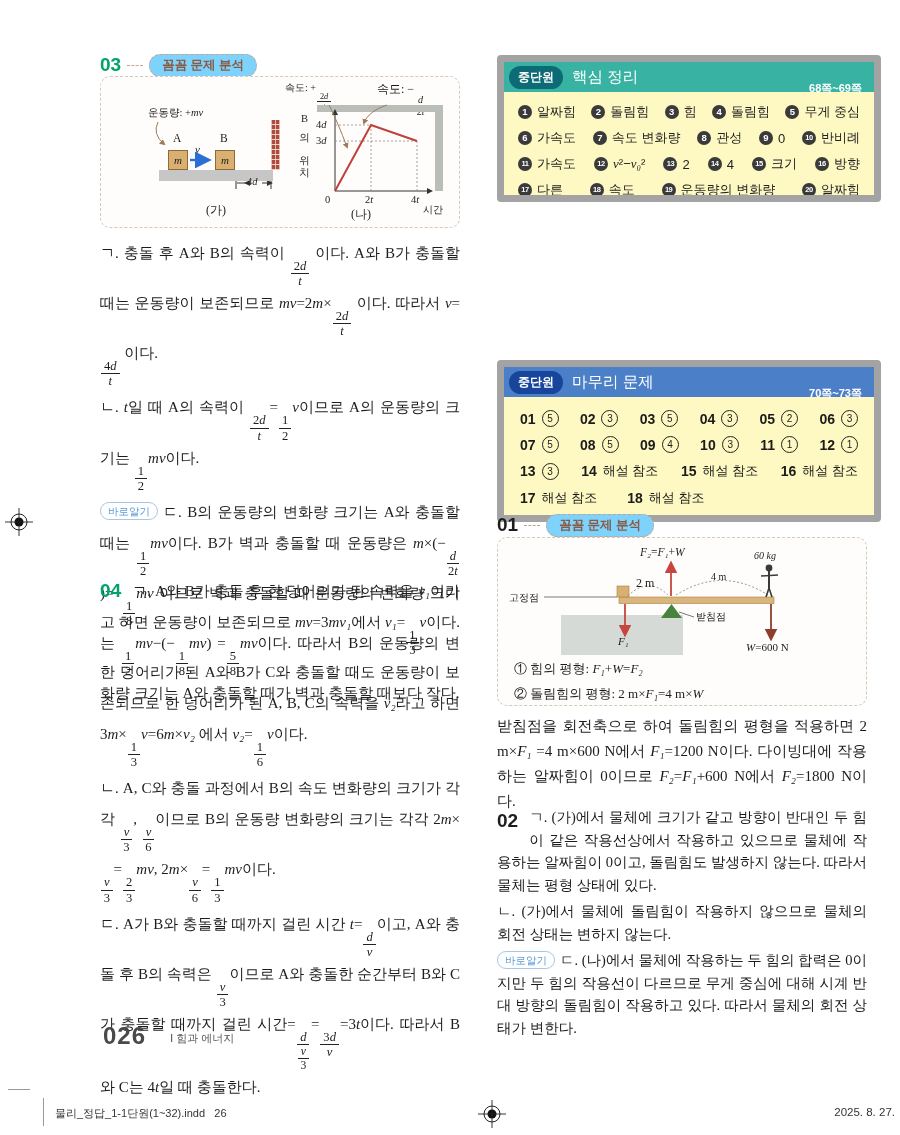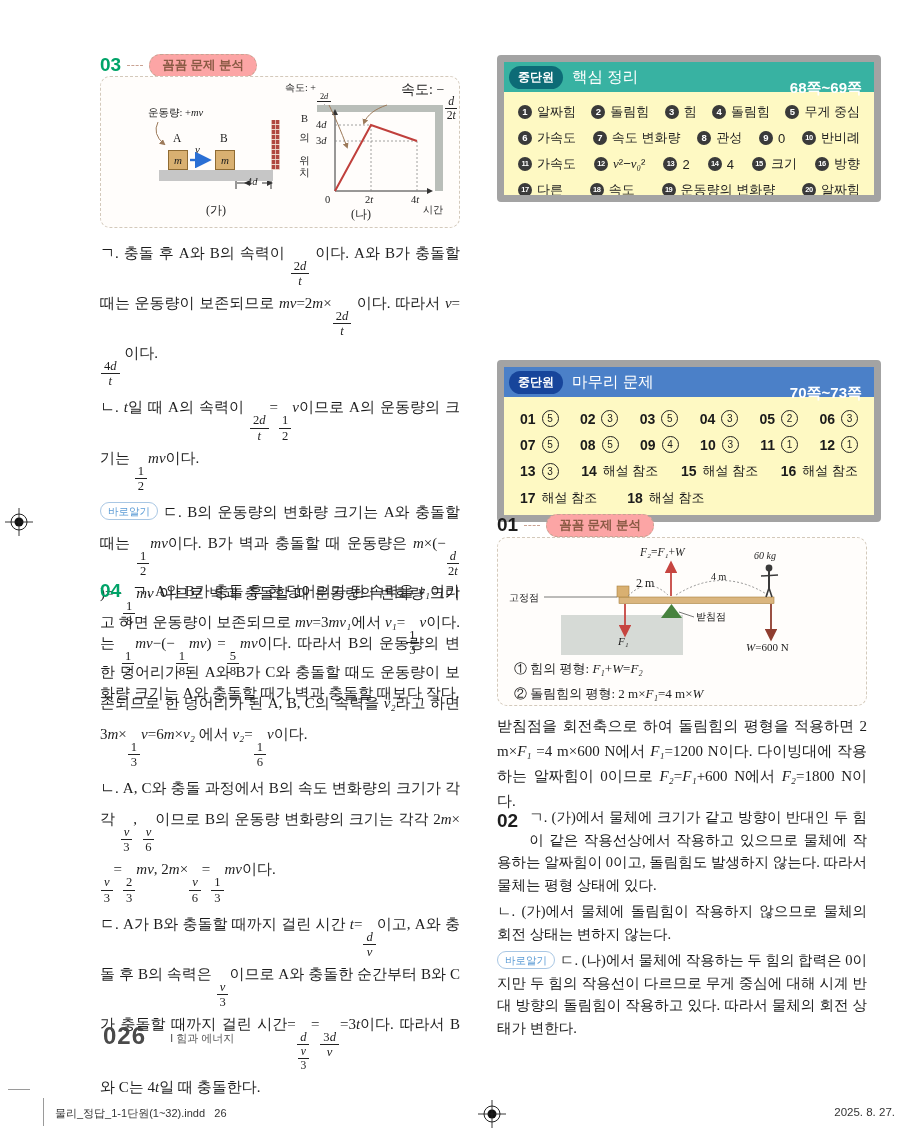--- a/index.html
+++ b/index.html
@@ -5,21 +5,21 @@
   html,body{margin:0;padding:0;background:#fff;}
   .page{position:relative;width:900px;height:1135px;background:#ffffff;overflow:hidden;
         font-family:"Liberation Serif","DejaVu Serif",serif;color:#1c1c1c;}
   .abs{position:absolute;}
   
   .prob-head{display:flex;align-items:center;gap:6px;height:22px;}
   .prob-num{font-family:"Liberation Sans",sans-serif;font-weight:bold;font-size:19px;}
   .green{color:#00a368;} .dark{color:#1d1d1d;}
   .connector{width:16px;border-top:1.6px dashed #c9a292;height:0;}
   .analysis-bubble{border:1.6px dashed #c9a292;border-radius:13px;padding:2px 12px;
-     font-family:"Liberation Sans",sans-serif;font-weight:bold;font-size:12.5px;color:#8a5a44;background:#fca5a5;}
+     font-family:"Liberation Sans",sans-serif;font-weight:bold;font-size:12.5px;color:#8a5a44;background:#7dd3fc;}
   .analysis-box{position:absolute;border:1.6px dashed #d3c9bb;border-radius:10px;background:#fffdfb;}
   
   .sol{position:absolute;font-size:15px;text-align:justify;color:#1c1c1c;}
   .sol p{margin:0 0 4px 0;}
   .lh-wide p{line-height:31px;}
   .lh-mid p{line-height:25px;}
   .lh-tight p{line-height:22.5px;}
   .prob-num-float{float:left;margin-right:11px;font-family:"Liberation Sans",sans-serif;
      font-weight:bold;font-size:19px;line-height:29px;}
   .baro{display:inline-block;border:1px solid #a9c7e4;color:#5b9bd5;border-radius:10px;
@@ -33,21 +33,21 @@
   .frac .fd{display:block;padding-top:0px;}
   .frac .frac{font-size:0.92em;vertical-align:middle;}
   
   .info-box{position:absolute;border:7px solid #a3a3a3;border-radius:4px;background:#fef9c3;overflow:hidden;}
   .info-head{display:flex;align-items:center;height:30px;padding:0 12px 0 5px;}
   .teal .info-head{background:#38b2a2;} .blue .info-head{background:#4b80c8;}
   .info-badge{border-radius:14px;color:#fff;font-weight:bold;font-family:"Liberation Sans",sans-serif;
      font-size:12px;padding:3px 9px;margin-right:9px;}
   .teal .info-badge{background:#0d6b76;} .blue .info-badge{background:#17459b;}
   .info-title{color:#fff;font-family:"Liberation Sans",sans-serif;font-weight:normal;font-size:15.5px;flex:1;}
-  .info-pages{color:#fff;font-family:"Liberation Sans",sans-serif;font-size:15px;font-weight:bold;margin-top:22px;}
+  .info-pages{color:#fff;font-family:"Liberation Sans",sans-serif;font-size:11px;font-weight:bold;margin-top:22px;}
   .key-body{padding:11px 14px 6px;}
   .key-line{display:flex;justify-content:space-between;margin:0 0 8px 0;
      font-family:"Liberation Sans",sans-serif;font-size:13px;color:#222;}
   .key-item{display:flex;align-items:center;gap:5px;white-space:nowrap;}
   .knum{flex:0 0 auto;width:14px;height:14px;border-radius:50%;background:#3a3a3a;color:#fff;
      font-size:9.5px;line-height:14px;text-align:center;font-weight:bold;}
   .knum.small{font-size:7.5px;letter-spacing:-0.5px;}
   .ans-body{padding:13px 16px 6px;}
   .ans-line{display:flex;justify-content:space-between;margin:0 0 9px 0;
      font-family:"Liberation Sans",sans-serif;font-size:14px;color:#1b1b1b;}
@@ -120,21 +120,21 @@
       <div class="brickwall" style="left:165px;top:38px;width:9px;height:50px;"></div>
       <div class="d-label" style="left:141px;top:94px;font-size:10.5px;">4<i class="mv">d</i></div>
       <div class="caption" style="left:100px;top:120px;">(가)</div>
     </div>
 
     <div class="abs" style="left:182px;top:2px;width:175px;height:145px;">
       <div class="d-label" style="left:2px;top:2px;font-size:10px;">속도: +<span class="frac">
             <span class="fn">2<i class="mv">d</i></span>
             <span class="fd"><i class="mv">t</i></span>
           </span></div>
-      <div class="d-label" style="left:94px;top:2px;font-size:14px;margin-left:24px;">속도: −<span class="frac">
+      <div class="d-label" style="left:94px;top:2px;font-size:12px;">속도: −<span class="frac">
             <span class="fn"><i class="mv">d</i></span>
             <span class="fd">2<i class="mv">t</i></span>
           </span></div>
       <svg class="abs" style="left:0;top:0;" width="175" height="145">
         <defs>
           <marker id="mAx" markerWidth="6" markerHeight="6" refX="4" refY="3" orient="auto">
               <path d="M0,0 L6,3 L0,6 Z" fill="#333"></path>
             </marker>
           <marker id="mBr2" markerWidth="6" markerHeight="6" refX="4" refY="3" orient="auto">
               <path d="M0,0 L6,3 L0,6 Z" fill="#9c7a5a"></path>

